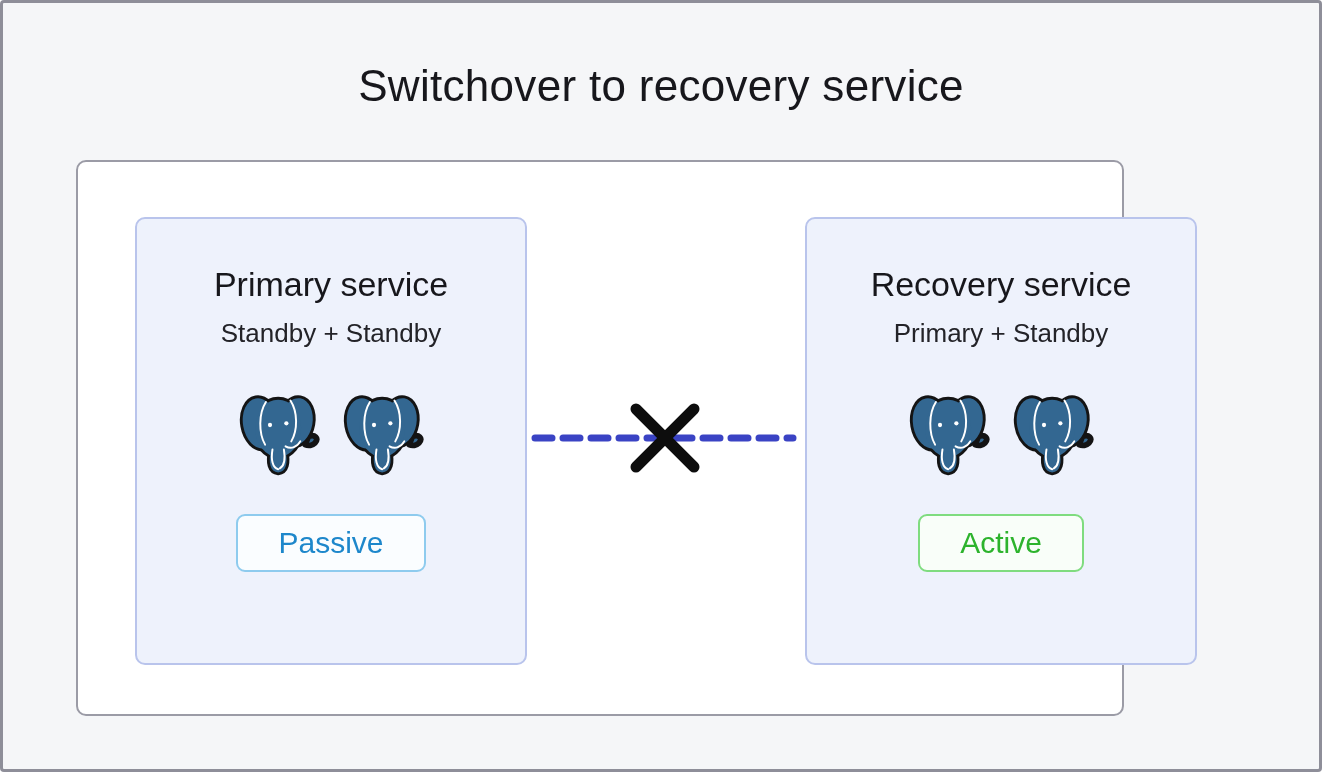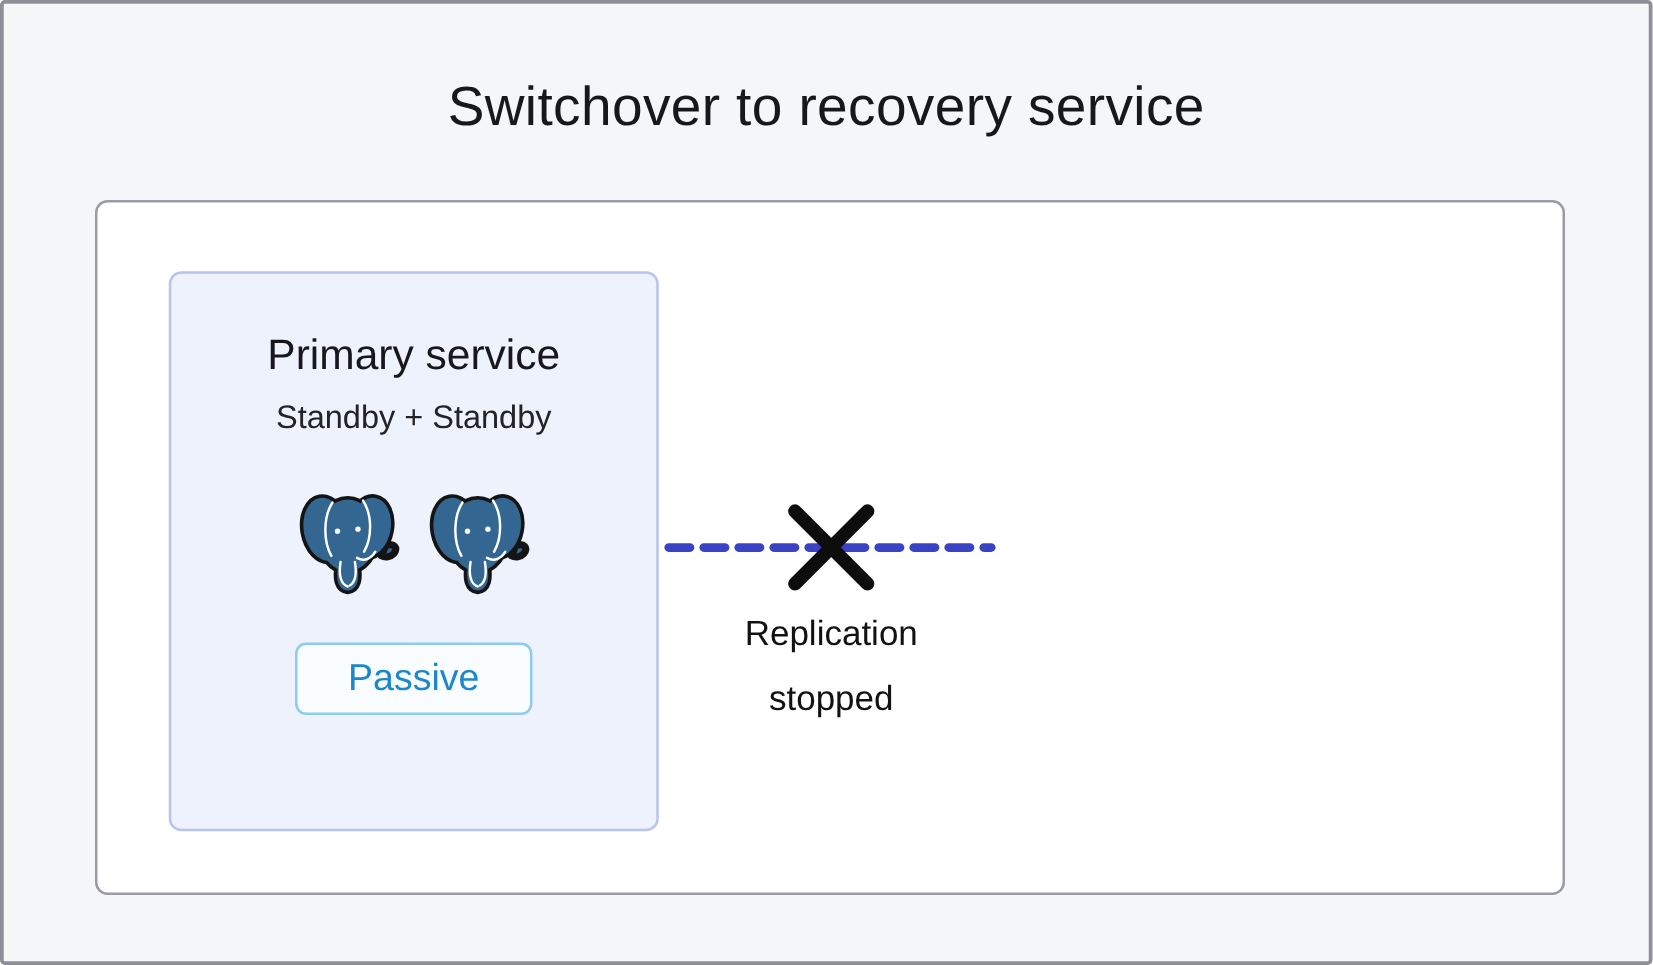--- a/index.html
+++ b/index.html
@@ -16,21 +16,21 @@
     border-radius:4px;
   }
   .diagram-title {
     position:absolute; top:58px; left:0; right:0;
     text-align:center;
     font-size:44px; font-weight:500; letter-spacing:0.3px;
     color:var(--text_dark,#141418);
   }
   .panel {
     position:absolute; left:73px; top:157px;
-    width:1176px; height:556px; box-sizing:border-box;
+    width:1048px; height:556px; box-sizing:border-box;
     background:#ffffff;
     border:2px solid var(--panel_border,#9b9ba6);
     border-radius:10px;
   }
   .card {
     position:absolute; top:55px;
     width:392px; height:448px; box-sizing:border-box;
     background:var(--card_bg,#eef2fc);
     border:2px solid var(--card_border,#b9c4ec);
     border-radius:10px;
@@ -129,30 +129,39 @@
         <svg class="elephant" viewBox="0 0 100 110">
             <use href="#pg-elephant"></use>
           </svg>
         <svg class="elephant" viewBox="0 0 100 110">
             <use href="#pg-elephant"></use>
           </svg>
       </div>
       <div><span class="badge passive">Passive</span></div>
     </div>
 
+    <div class="card right">
+      <div class="card-title">Recovery service</div>
+      <div class="card-sub">Primary + Standby</div>
+      <div class="elephants">
+        <svg class="elephant" viewBox="0 0 100 110">
+            <use href="#pg-elephant"></use>
+          </svg>
+        <svg class="elephant" viewBox="0 0 100 110">
+            <use href="#pg-elephant"></use>
+          </svg>
+      </div>
+      <div><span class="badge active">Active</span></div>
+    </div>
 
   </div>
 
   <svg class="dash-line" width="266" height="10">
     <line x1="4" y1="5" x2="262" y2="5" stroke="#3a43c4" stroke-width="7" stroke-dasharray="17 11" stroke-linecap="round"></line>
   </svg>
   <svg class="x-mark" width="84" height="84">
     <g stroke="#0d0d0d" stroke-width="11" stroke-linecap="round">
       <line x1="13" y1="13" x2="71" y2="71"></line>
       <line x1="71" y1="13" x2="13" y2="71"></line>
     </g>
   </svg>
-  <div class="conn-label">
-    <div>Replication</div>
-    <div>stopped</div>
-  </div>
 
 </div>
 
 </body></html>

